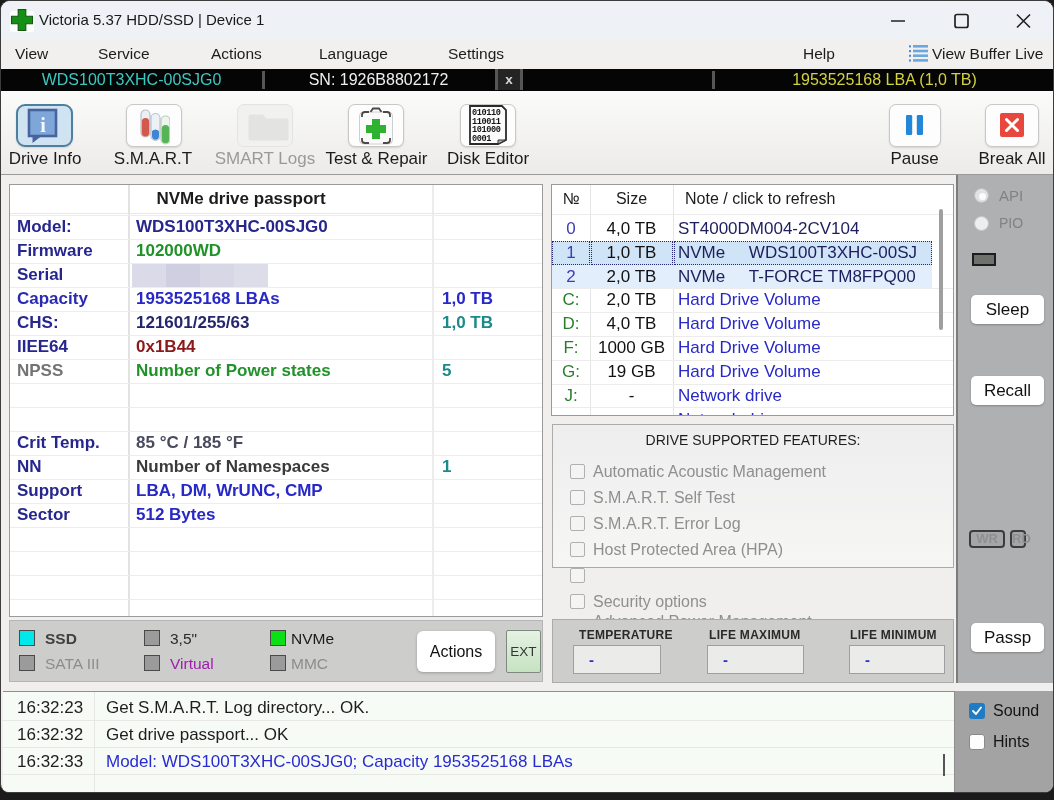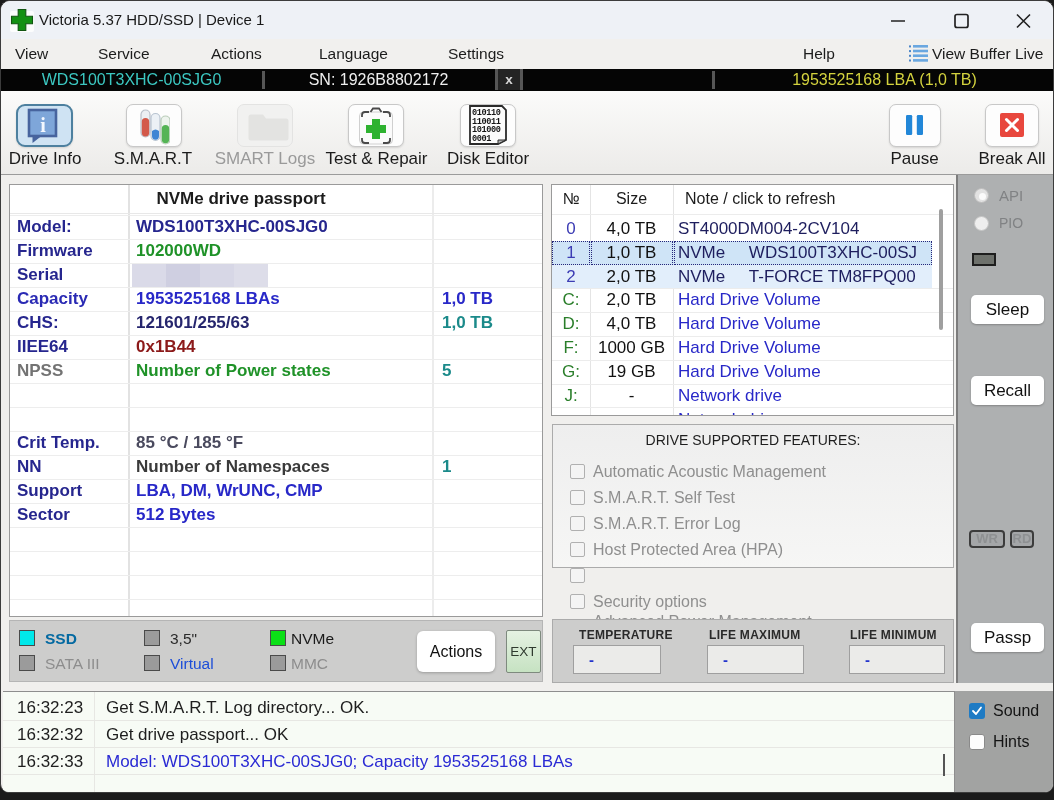--- a/index.html
+++ b/index.html
@@ -235,27 +235,27 @@
       <div class="abs" style="left:0;top:294px;width:100%;height:1px;background:#ededed;"></div>
       <div class="abs" style="left:0;top:318px;width:100%;height:1px;background:#ededed;"></div>
       <div class="abs" style="left:0;top:342px;width:100%;height:1px;background:#ededed;"></div>
       <div class="abs" style="left:0;top:366px;width:100%;height:1px;background:#ededed;"></div>
       <div class="abs" style="left:0;top:390px;width:100%;height:1px;background:#ededed;"></div>
       <div class="abs" style="left:0;top:414px;width:100%;height:1px;background:#ededed;"></div>
   </div>
 
   <div id="legend">
     <div class="sw" style="left:9px;top:9px;background:#00e8ea;"></div>
-    <div class="lgt" style="left:35px;top:9px;color:#0369a1;font-weight:bold;">SSD</div>
+    <div class="lgt" style="left:35px;top:9px;color:#404040;font-weight:bold;">SSD</div>
     <div class="sw" style="left:9px;top:34px;background:#9b9b9b;"></div>
     <div class="lgt" style="left:35px;top:34px;color:#8d8d8d;">SATA III</div>
     <div class="sw" style="left:134px;top:9px;background:#9b9b9b;"></div>
     <div class="lgt" style="left:160px;top:9px;color:#2a2a2a;">3,5"</div>
     <div class="sw" style="left:134px;top:34px;background:#9b9b9b;"></div>
-    <div class="lgt" style="left:160px;top:34px;color:#1d4ed8;">Virtual</div>
+    <div class="lgt" style="left:160px;top:34px;color:#a21caf;">Virtual</div>
     <div class="sw" style="left:260px;top:9px;background:#0be016;"></div>
     <div class="lgt" style="left:281px;top:9px;color:#1a1a1a;">NVMe</div>
     <div class="sw" style="left:260px;top:34px;background:#9b9b9b;"></div>
     <div class="lgt" style="left:281px;top:34px;color:#8d8d8d;">MMC</div>
     <div class="abs" style="left:407px;top:10px;width:78px;height:41px;background:#fff;border-radius:6px;box-shadow:0 1px 3px rgba(0,0,0,0.25);text-align:center;line-height:41px;font-size:16px;color:#111;">Actions</div>
     <div class="abs" style="left:496px;top:9px;width:35px;height:43px;background:linear-gradient(#e5f2e2,#c6e2c2);border:1.5px solid #7e8a7e;border-radius:2px;text-align:center;line-height:41px;font-size:13.5px;color:#2f3a2f;">EXT</div>
   </div>
 
   <div id="dlist" style="overflow:hidden;">
     <div class="abs" style="left:38px;top:0;width:1px;height:100%;background:#e4e4e4;"></div>
@@ -349,21 +349,21 @@
   <div id="sidebar">
     <div class="abs" style="left:16px;top:13px;width:15px;height:15px;border-radius:50%;background:#e2e2e2;border:1px solid #bdbdbd;"></div>
     <div class="abs" style="left:21px;top:18px;width:7px;height:7px;border-radius:50%;background:#fbfbfb;"></div>
     <div class="abs" style="left:41px;top:12px;font-size:15px;color:#808284;">API</div>
     <div class="abs" style="left:16px;top:41px;width:15px;height:15px;border-radius:50%;background:#eeeeee;border:1px solid #c4c4c4;"></div>
     <div class="abs" style="left:41px;top:40px;font-size:14px;color:#808284;">PIO</div>
     <div class="abs" style="left:14px;top:78px;width:24px;height:13px;background:#6e716c;border:2px solid #1e1e1e;"></div>
     <div class="sbtn" style="top:120px;">Sleep</div>
     <div class="sbtn" style="top:201px;">Recall</div>
     <div class="abs" style="left:11px;top:355px;width:36px;height:18px;background:#a4a6a8;border:2px solid #3c3c3c;border-radius:4px;text-align:center;line-height:14px;font-size:13px;font-weight:bold;color:#8e9092;">WR</div>
-    <div class="abs" style="left:52px;top:355px;width:24px;height:18px;background:#a4a6a8;border:2px solid #3c3c3c;border-radius:4px;text-align:center;line-height:14px;font-size:13px;font-weight:bold;color:#8e9092;">RD</div>
+    <div class="abs" style="left:52px;top:355px;width:16px;height:18px;background:#a4a6a8;border:2px solid #3c3c3c;border-radius:4px;text-align:center;line-height:14px;font-size:13px;font-weight:bold;color:#8e9092;">RD</div>
     <div class="sbtn" style="top:448px;">Passp</div>
   </div>
 
   <div id="logarea">
     <div class="abs" style="left:91px;top:0;width:1px;height:100%;background:#e7e7e3;"></div>
       <div class="logline" style="top:2px;">
         <span class="abs" style="left:14px;color:#1e1e1e;">16:32:23</span>
         <span class="abs" style="left:103px;color:#1e1e1e;">Get S.M.A.R.T. Log directory... OK.</span>
       </div>
     <div class="logline" style="top:29px;">

